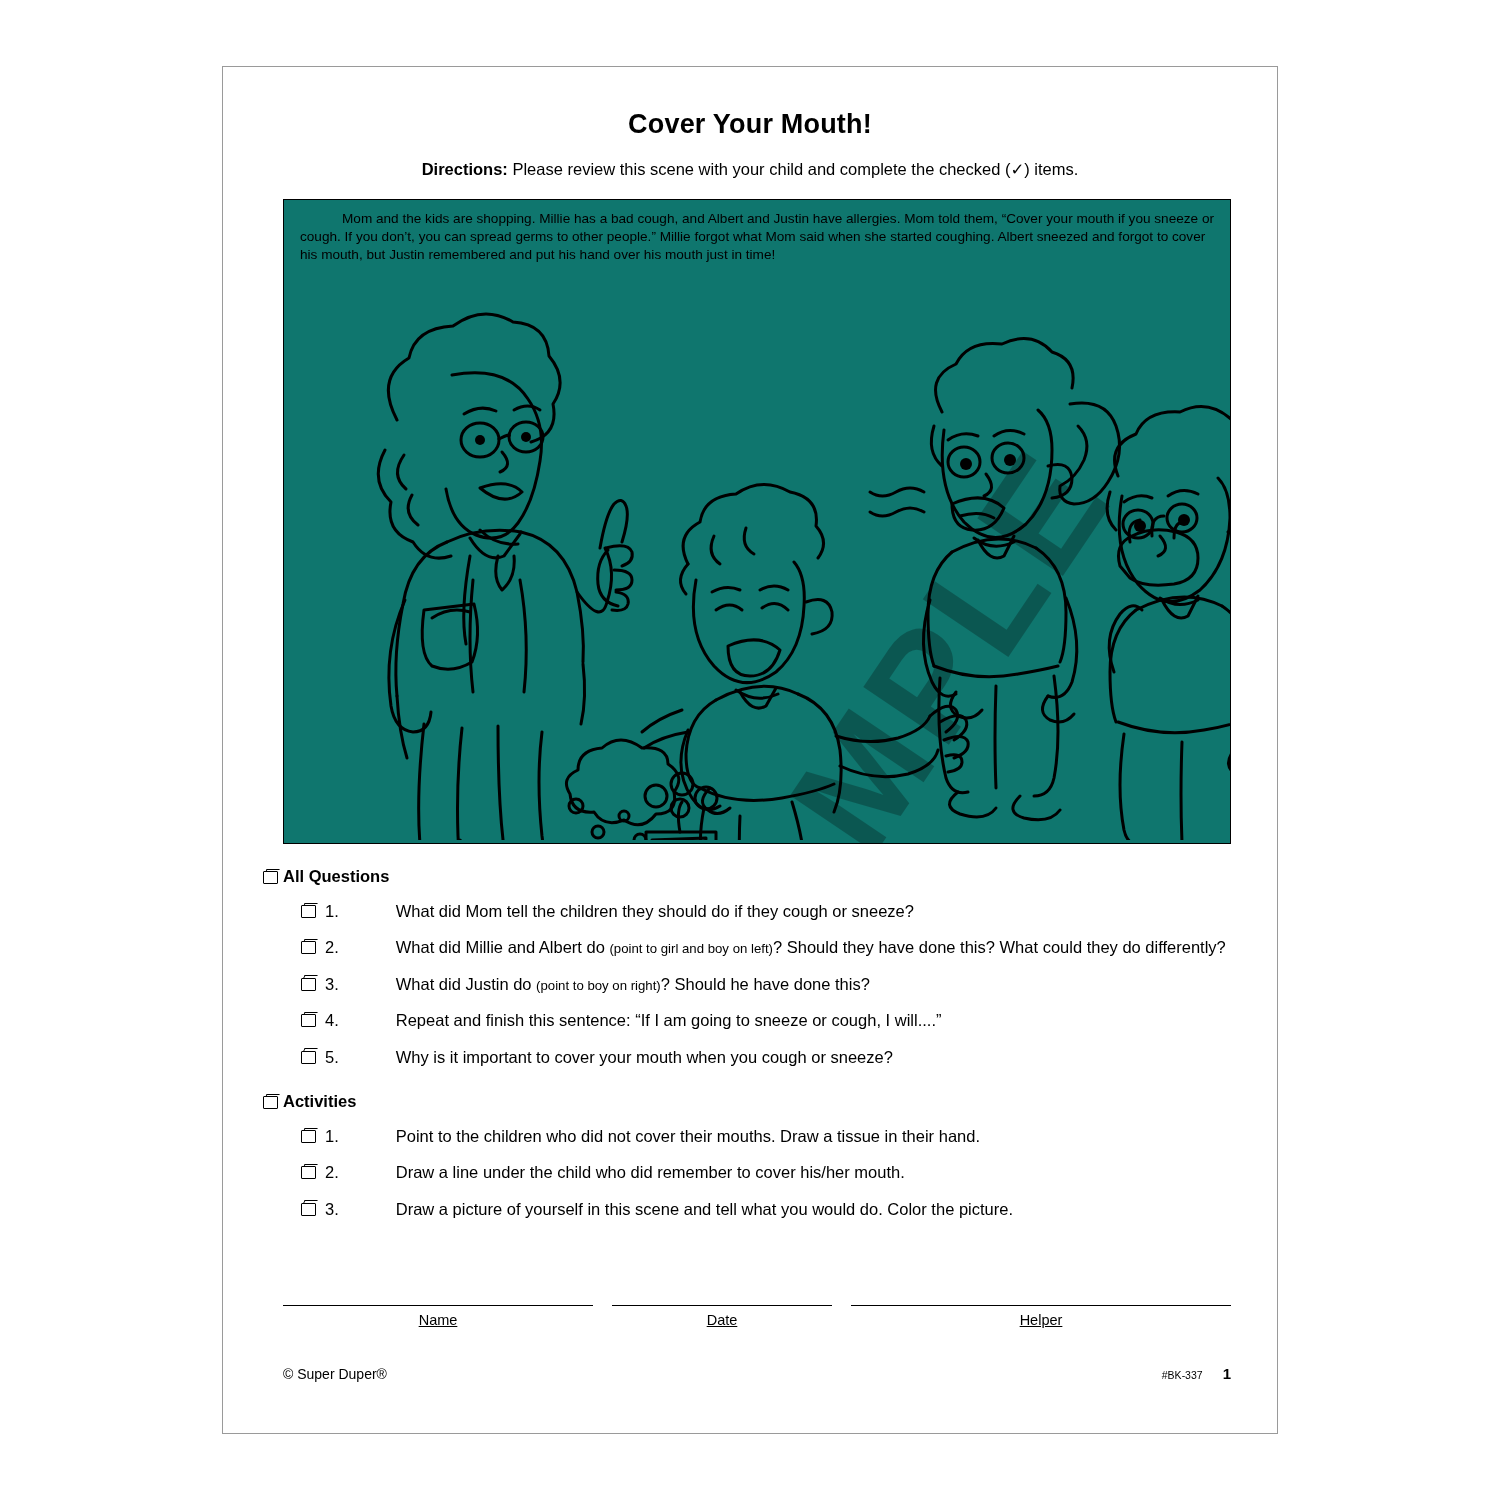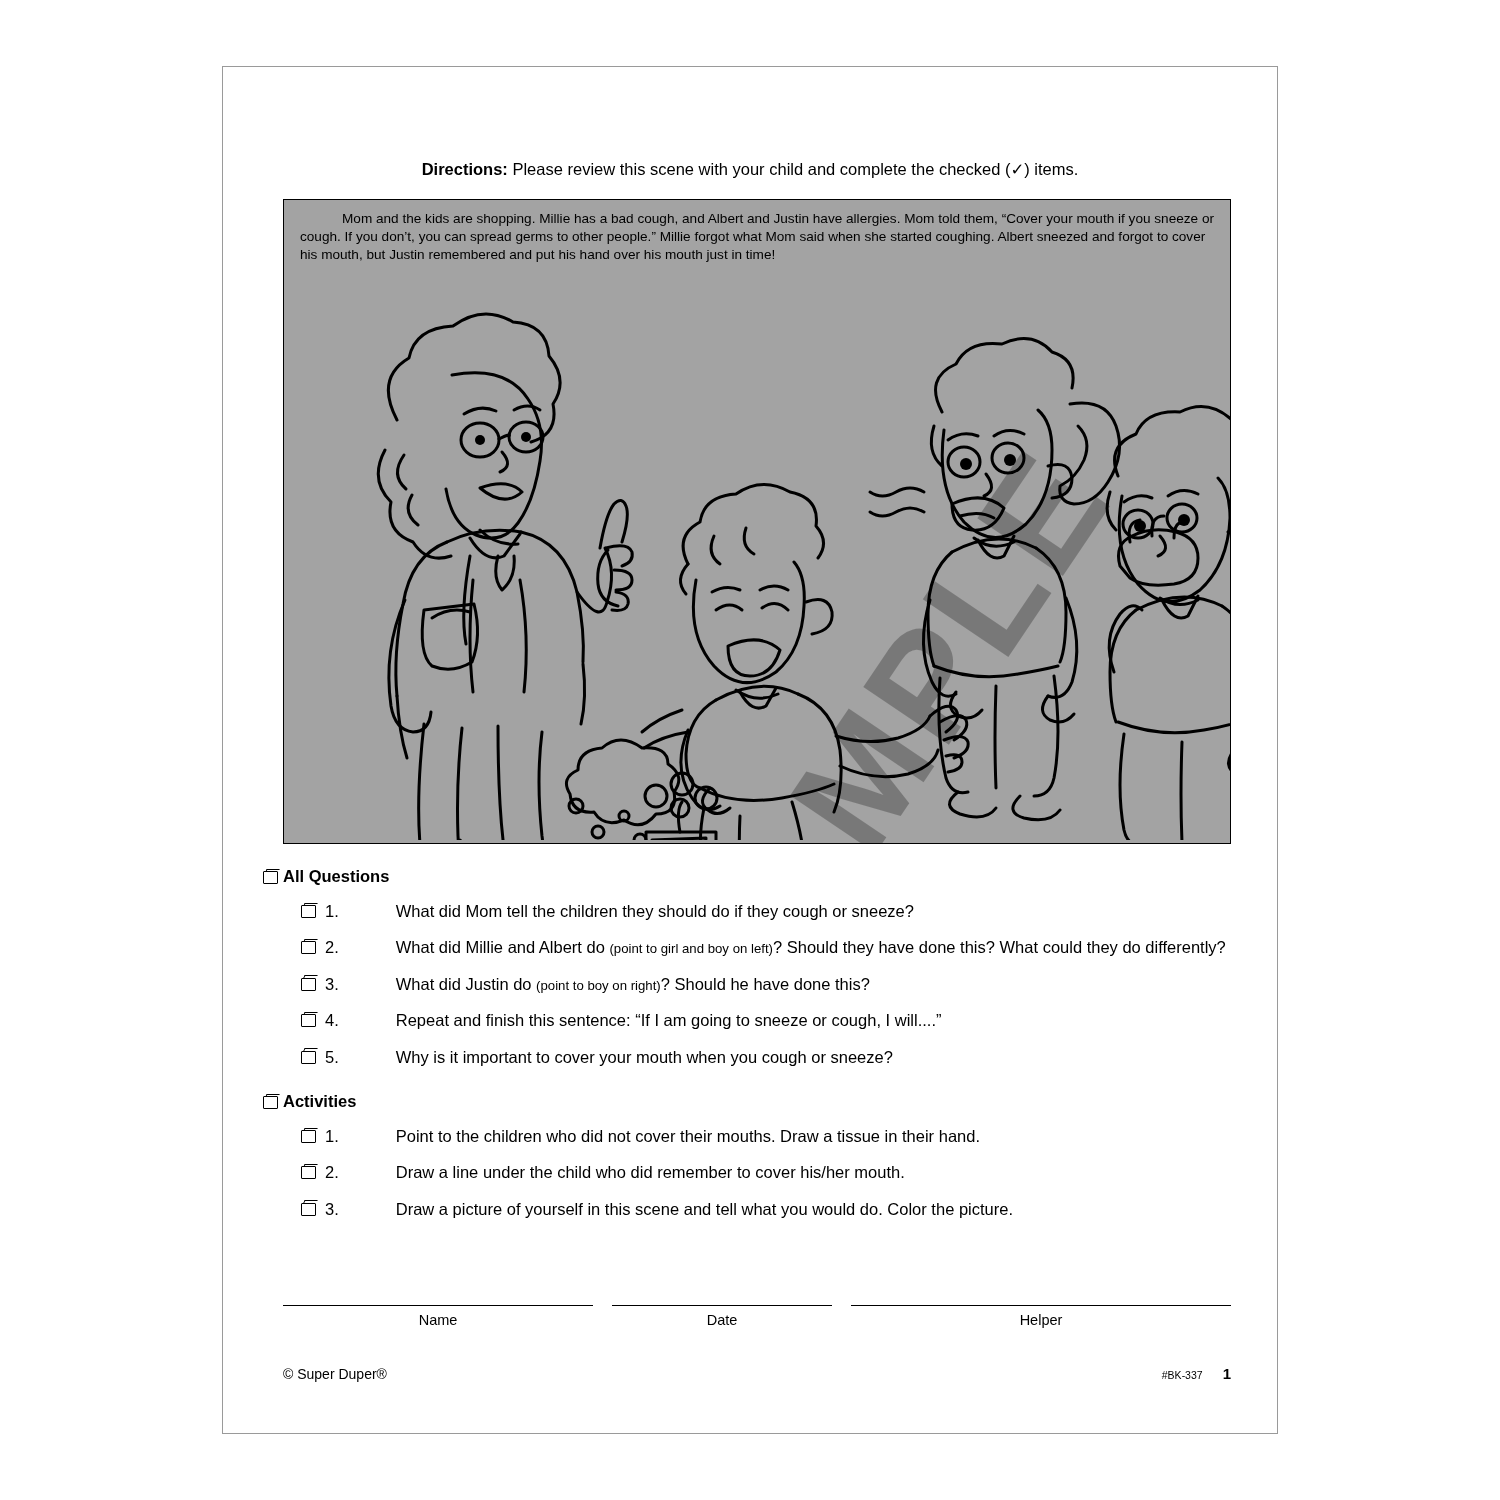--- a/index.html
+++ b/index.html
@@ -56,21 +56,21 @@
   
   .scene {
     position: absolute;
     left: 60px;
     top: 132px;
     width: 948px;
     height: 645px;
     border: 1.5px solid #000;
     box-sizing: border-box;
     overflow: hidden;
-    background: #a3a3a3;
+    background: #0f766e;
   }
   .story {
     position: absolute;
     left: 16px;
     top: 10px;
     width: 920px;
     font-size: 13.6px;
     line-height: 1.32;
     text-indent: 42px;
     text-align: left;
@@ -160,20 +160,21 @@
     left: 60px;
     top: 1238px;
     width: 948px;
   }
   .lines {
     display: flex;
     justify-content: space-between;
   }
   .line-col {
     text-align: center;
+    text-decoration: underline;
   }
   .rule {
     border-top: 1.5px solid #000;
     height: 0;
   }
   .cap {
     font-size: 14.5px;
     margin-top: 6px;
   }
   .lc1 { width: 310px; }
@@ -204,20 +205,21 @@
     font-size: 15px;
     font-weight: bold;
   }
 </style>
 </head>
 <body>
 
 <div class="page">
   <div class="inner">
 
+    <div class="title">Cover Your Mouth!</div>
 
     <div class="directions">
       <span class="lbl">Directions:</span>
       <span>Please review this scene with your child and complete the checked (✓) items.</span>
     </div>
 
     <div class="scene">
       <div class="story">Mom and the kids are shopping. Millie has a bad cough, and Albert and Justin have allergies. Mom told them, “Cover your mouth if you sneeze or cough. If you don’t, you can spread germs to other people.” Millie forgot what Mom said when she started coughing. Albert sneezed and forgot to cover his mouth, but Justin remembered and put his hand over his mouth just in time!</div>
 
       <svg class="art" viewBox="0 0 948 560">

